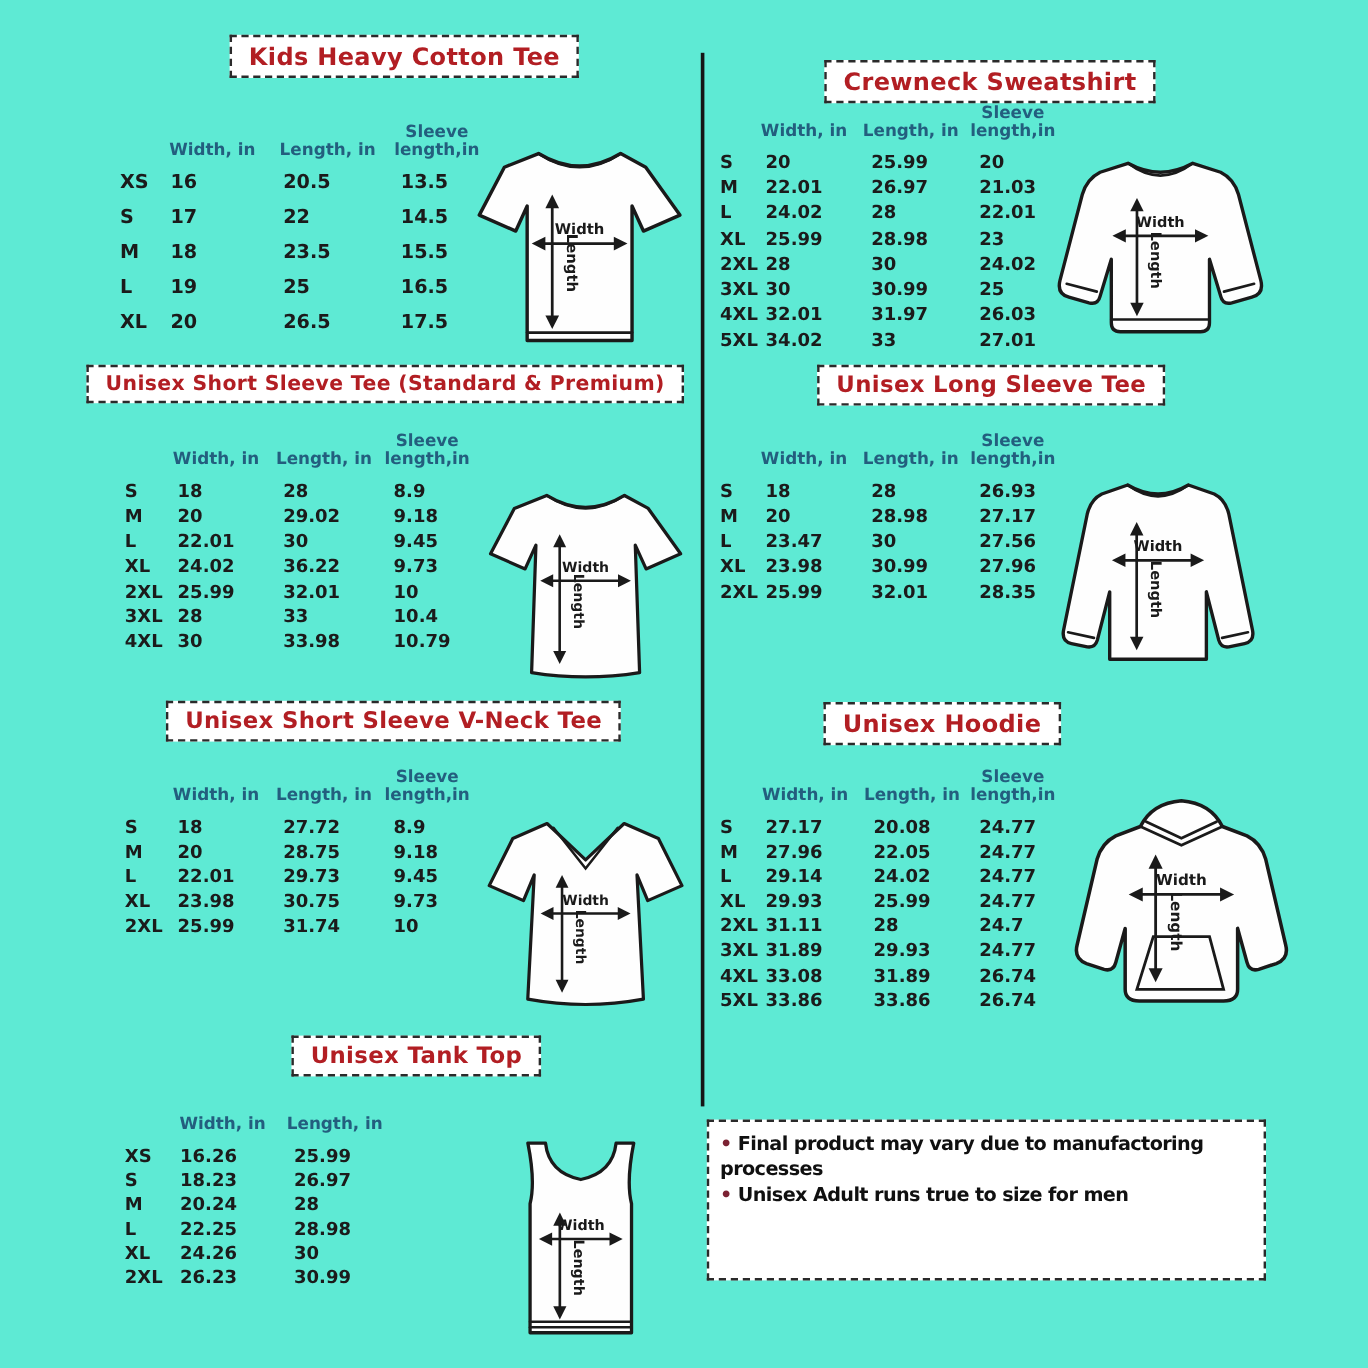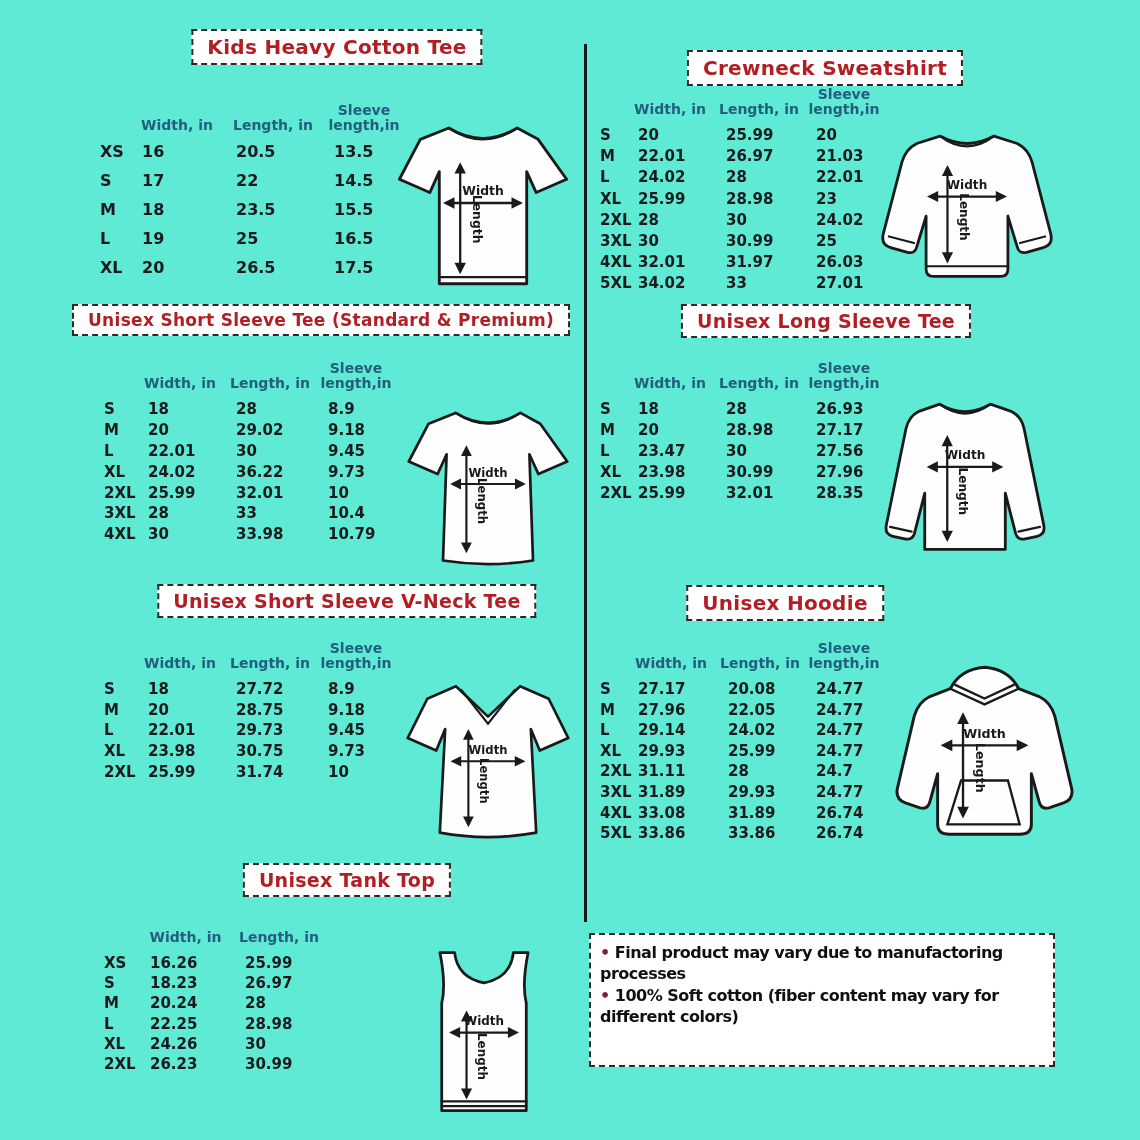--- a/index.html
+++ b/index.html
@@ -244,21 +244,21 @@
       <g>
         <line class="arrow-line" x1="88" y1="50" x2="88" y2="156"></line>
         <polygon class="arrow-head" points="88,46 82,58 94,58"></polygon>
         <polygon class="arrow-head" points="88,160 82,148 94,148"></polygon>
         <text transform="rotate(90 101 106)" x="101" y="106" text-anchor="middle">Length</text>
       </g>
     </svg>
   </section>
 
   <section>
-    <div class="title-box t19" style="left:347px;top:584px;">Unisex Short Sleeve V-Neck Tee</div>
+    <div class="title-box t19" style="left:328px;top:584px;">Unisex Short Sleeve V-Neck Tee</div>
     <div class="table" style="left:100px;top:632px;grid-template-columns:46px 88px 92px 80px;grid-template-rows:48px repeat(5,20.7px);font-size:15px;">
         <div class="th"></div>
         <div class="th">Width, in</div>
         <div class="th">Length, in</div>
         <div class="th">Sleeve
 length,in</div>
         <div class="td size">S</div>
         <div class="td">18</div>
         <div class="td">27.72</div>
         <div class="td">8.9</div>
@@ -397,15 +397,15 @@
         <line class="arrow-line" x1="46" y1="72" x2="46" y2="161"></line>
         <polygon class="arrow-head" points="46,68 40,80 52,80"></polygon>
         <polygon class="arrow-head" points="46,165 40,153 52,153"></polygon>
         <text transform="rotate(90 59 118)" x="59" y="118" text-anchor="middle">Length</text>
       </g>
     </svg>
   </section>
 
   <div class="notes-box">
       <div class="note">Final product may vary due to manufactoring processes</div>
-      <div class="note">100% Soft cotton (fiber content may vary for different colors)</div>
+      <div class="note">Unisex Adult runs true to size for men</div>
     </div>
 </div>
 
 </body></html>

